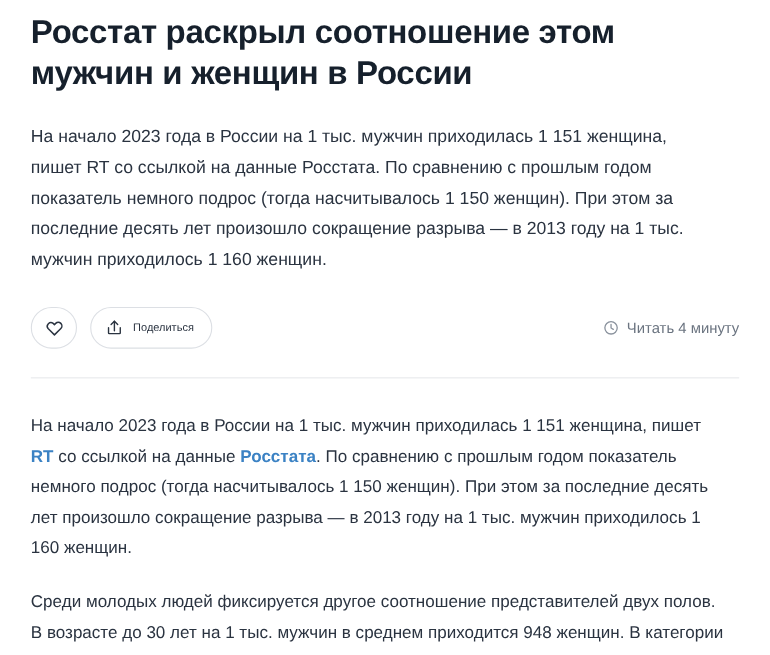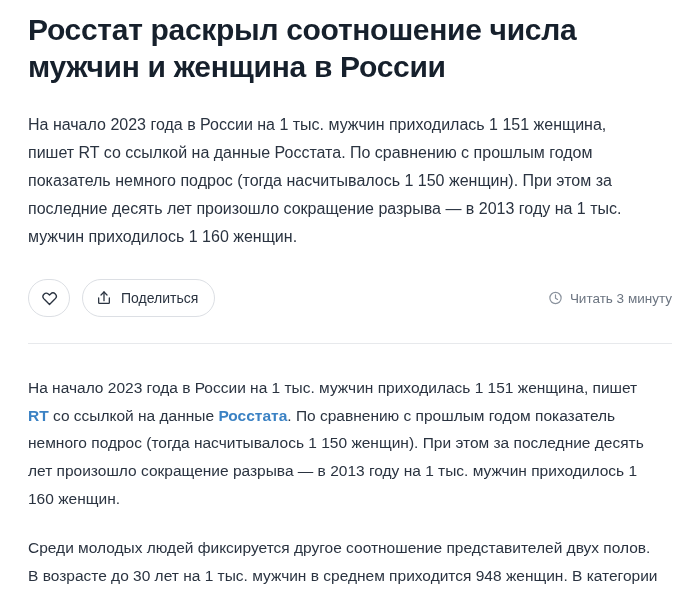--- a/index.html
+++ b/index.html
@@ -54,21 +54,21 @@
     justify-content: center;
     box-sizing: border-box;
     cursor: pointer;
   }
   .pill.icon-only {
     width: 42px;
   }
   .pill.share {
     padding: 0 16px 0 13px;
     gap: 9px;
-    font-size: 14px;
+    font-size: 10px;
     color: #2a3340;
   }
   .heart {
     display: block;
     width: 17px;
     height: 17px;
   }
   .share-ico {
     display: block;
     width: 16px;
@@ -114,21 +114,21 @@
     color: #3b82c4;
     text-decoration: none;
     font-weight: bold;
   }
 </style>
 </head>
 <body>
 
 <div class="page">
 
-  <h1 class="headline">Росстат раскрыл соотношение числа мужчин и женщина в России</h1>
+  <h1 class="headline">Росстат раскрыл соотношение этом мужчин и женщин в России</h1>
 
   <p class="lead">На начало 2023 года в России на 1 тыс. мужчин приходилась 1 151 женщина, пишет RT со ссылкой на данные Росстата. По сравнению с прошлым годом показатель немного подрос (тогда насчитывалось 1 150 женщин). При этом за последние десять лет произошло сокращение разрыва — в 2013 году на 1 тыс. мужчин приходилось 1 160 женщин.</p>
 
   <div class="actions">
 
     <div class="pill icon-only">
       <span class="heart">
         <svg class="heart" viewBox="0 0 24 24" fill="none" stroke="#2a3340" stroke-width="1.9" stroke-linecap="round" stroke-linejoin="round">
           <path d="M20.2 5.6a4.7 4.7 0 0 0-6.6 0L12 7.2l-1.6-1.6a4.7 4.7 0 0 0-6.6 6.6l1.6 1.6L12 20.4l6.6-6.6 1.6-1.6a4.7 4.7 0 0 0 0-6.6z"></path>
         </svg>
@@ -146,21 +146,21 @@
       <span>Поделиться</span>
     </div>
 
     <div class="read-time">
       <span class="clock">
         <svg class="clock" viewBox="0 0 24 24" fill="none" stroke="#8a929d" stroke-width="1.9" stroke-linecap="round" stroke-linejoin="round">
           <circle cx="12" cy="12" r="9"></circle>
           <path d="M12 7v5.3l3.3 2"></path>
         </svg>
       </span>
-      <span>Читать 3 минуту</span>
+      <span>Читать 4 минуту</span>
     </div>
   </div>
 
   <div class="divider"></div>
 
   <div class="body-block">
     <p>
       <span>На начало 2023 года в России на 1 тыс. мужчин приходилась 1 151 женщина, пишет </span><a class="inline-link" href="#">RT</a><span> со ссылкой на данные </span><a class="inline-link" href="#">Росстата</a><span>. По сравнению с прошлым годом показатель немного подрос (тогда насчитывалось 1 150 женщин). При этом за последние десять лет произошло сокращение разрыва — в 2013 году на 1 тыс. мужчин приходилось 1 160 женщин.</span>
     </p>
     <p>Среди молодых людей фиксируется другое соотношение представителей двух полов. В возрасте до 30 лет на 1 тыс. мужчин в среднем приходится 948 женщин. В категории от 50 до 54 лет на 1 тыс. мужчин приходится 1 124 женщины. В категории 70+ — 2 157 женщин на 1 тыс. мужчин.</p>

